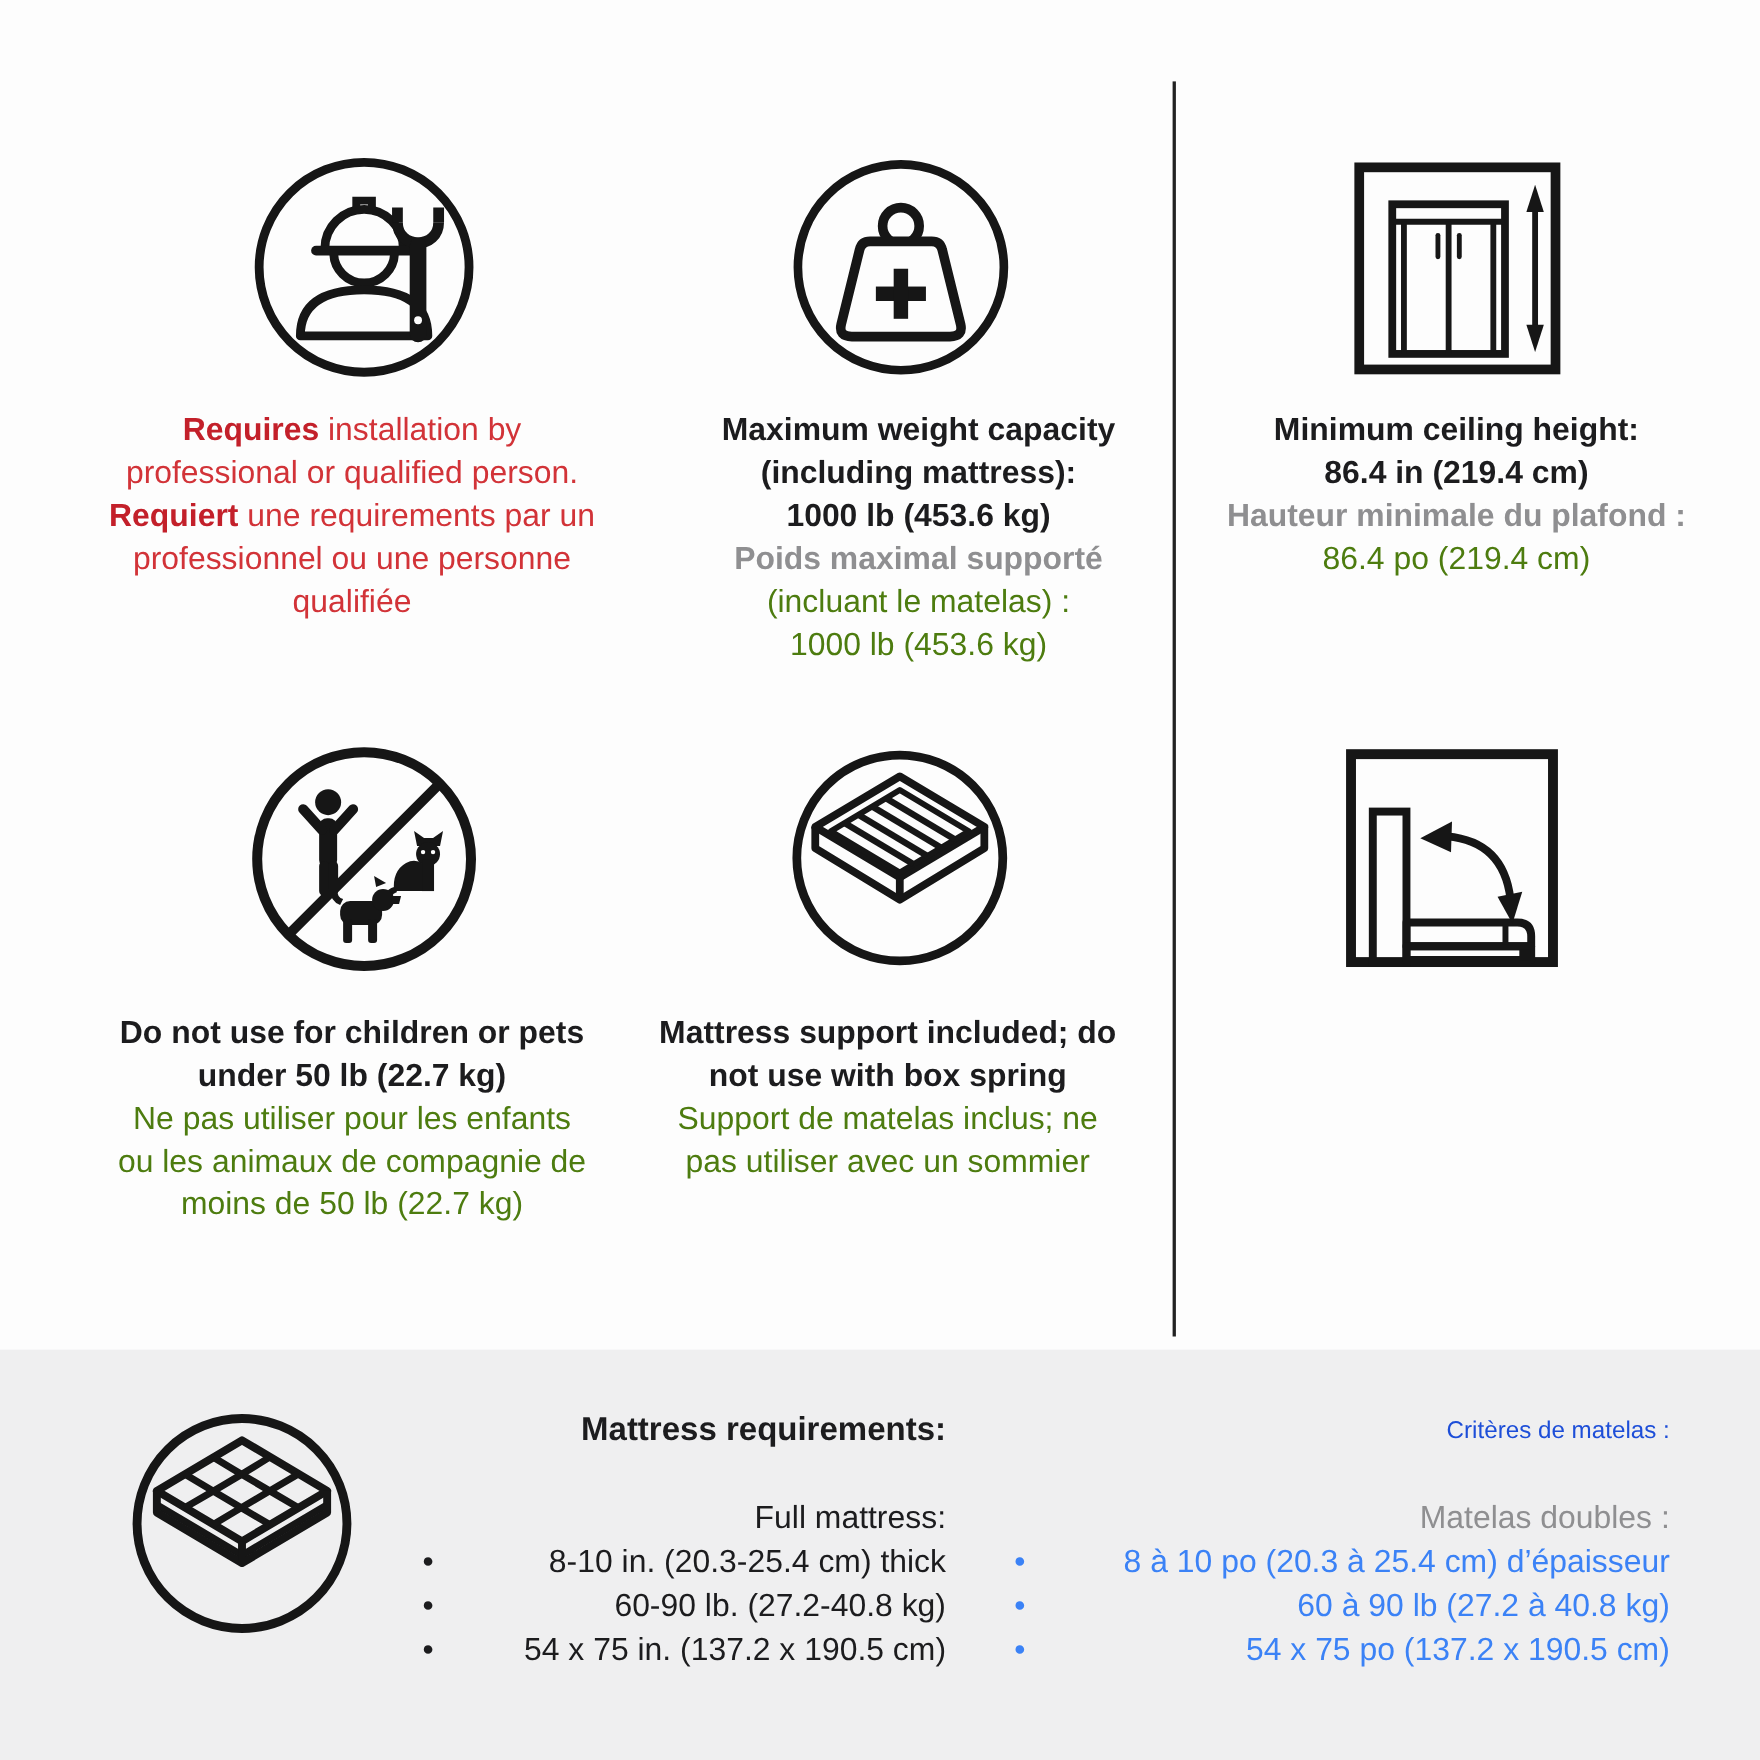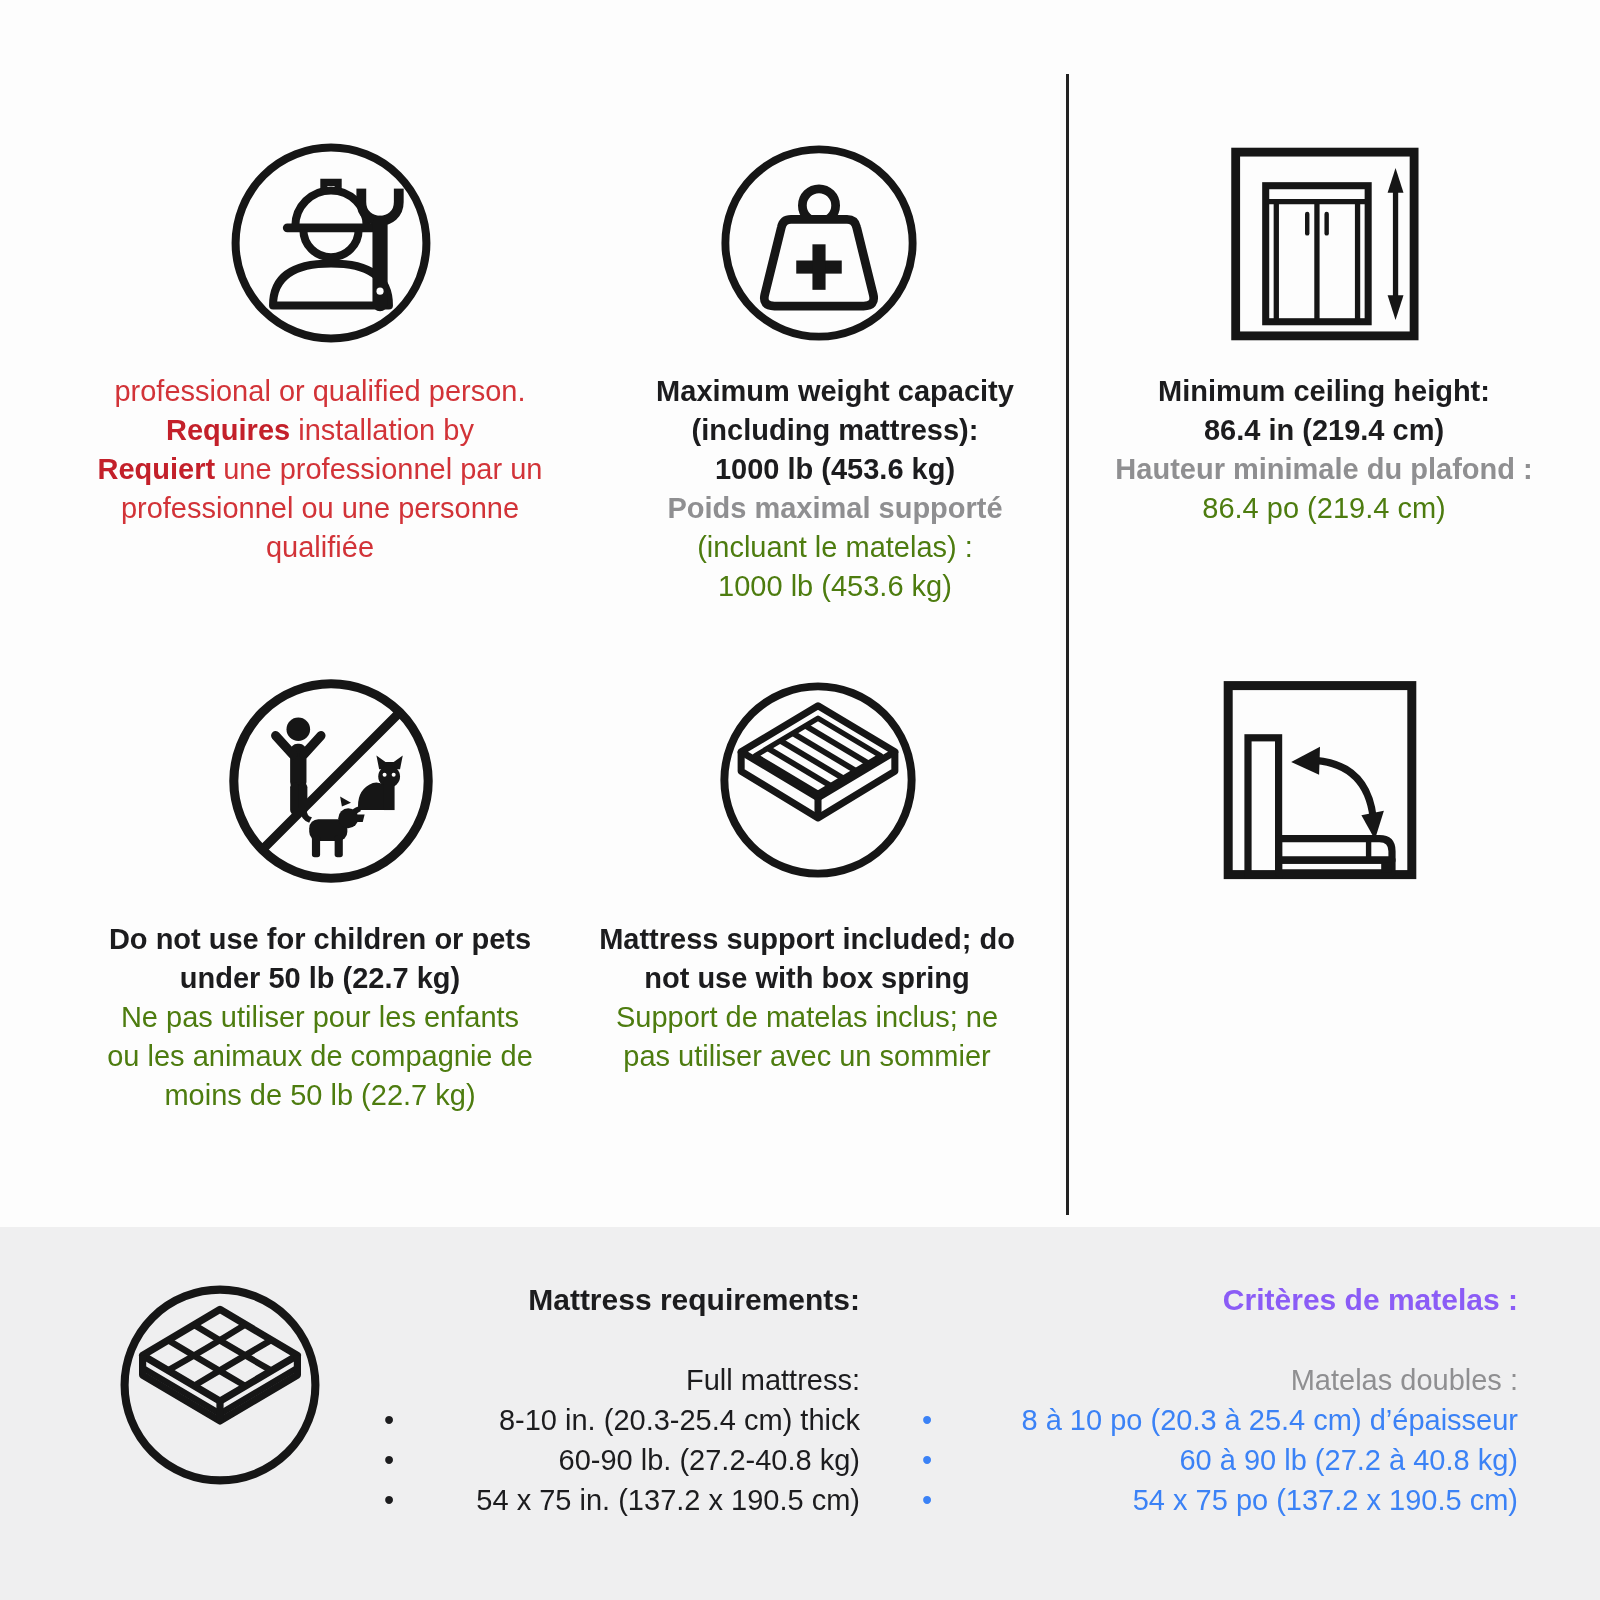--- a/index.html
+++ b/index.html
@@ -15,21 +15,21 @@
   .fr{color:#4d7c0f;white-space:pre-line;display:block;}
   .frb{color:#8f8f91;font-weight:700;white-space:pre-line;display:block;}
   .rl{display:block;}
   .rl .b{font-weight:700;color:#c3202a;}
   .rl .r{color:#d23338;}
   .panel{position:absolute;left:0;top:1227px;width:1600px;height:373px;background:#efeff0;}
   .bcol{position:absolute;text-align:right;font-size:29px;line-height:40px;}
   .bcol-en{left:380px;top:1280px;width:480px;}
   .bcol-fr{left:918px;top:1280px;width:600px;}
   .bhead-en{font-weight:700;color:#1c1c1e;margin:0 0 40px 0;font-size:30px;}
-  .bhead-fr{font-weight:700;color:#8b5cf6;margin:0 0 40px 0;font-size:30px;}
+  .bhead-fr{font-weight:400;color:#1d4ed8;margin:0 0 40px 0;font-size:22px;}
   .bsub-en{color:#1c1c1e;margin:0;}
   .bsub-fr{color:#8f8f91;margin:0;}
   .bullet{position:relative;padding-left:28px;margin:0;}
   .bullet::before{content:"\2022";position:absolute;left:4px;}
   .bullet-en{color:#1c1c1e;font-weight:400;}
   .bullet-fr{color:#3b82f6;}
 </style>
 </head>
 <body>
 
@@ -141,23 +141,23 @@
       <rect x="188" y="211" width="11" height="11" fill="#161616" stroke="none"></rect>
       <path d="M115,97 Q172,102 179,160" stroke-width="8"></path>
       <g fill="#161616" stroke="none">
         <polygon points="120,82 88,99 119,113"></polygon>
         <polygon points="166,158 191,153 181,185"></polygon>
       </g>
     </svg>
   </div>
 
   <section class="cell" style="left:70px;top:372px;width:500px;">
+    <span class="rl"><span class="b">Requires</span><span class="r"> installation by</span></span>
     <span class="rl"><span class="r">professional or qualified person.</span></span>
-    <span class="rl"><span class="b">Requires</span><span class="r"> installation by</span></span>
-    <span class="rl"><span class="b">Requiert</span><span class="r"> une professionnel par un</span></span>
+    <span class="rl"><span class="b">Requiert</span><span class="r"> une requirements par un</span></span>
     <span class="rl"><span class="r">professionnel ou une personne</span></span>
     <span class="rl"><span class="r">qualifiée</span></span>
   </section>
 
   <section class="cell" style="left:610px;top:372px;width:450px;">
     <span class="en">Maximum weight capacity
 (including mattress):
 1000 lb (453.6 kg)</span>
     <span class="frb">Poids maximal supporté</span>
     <span class="fr">(incluant le matelas) :

